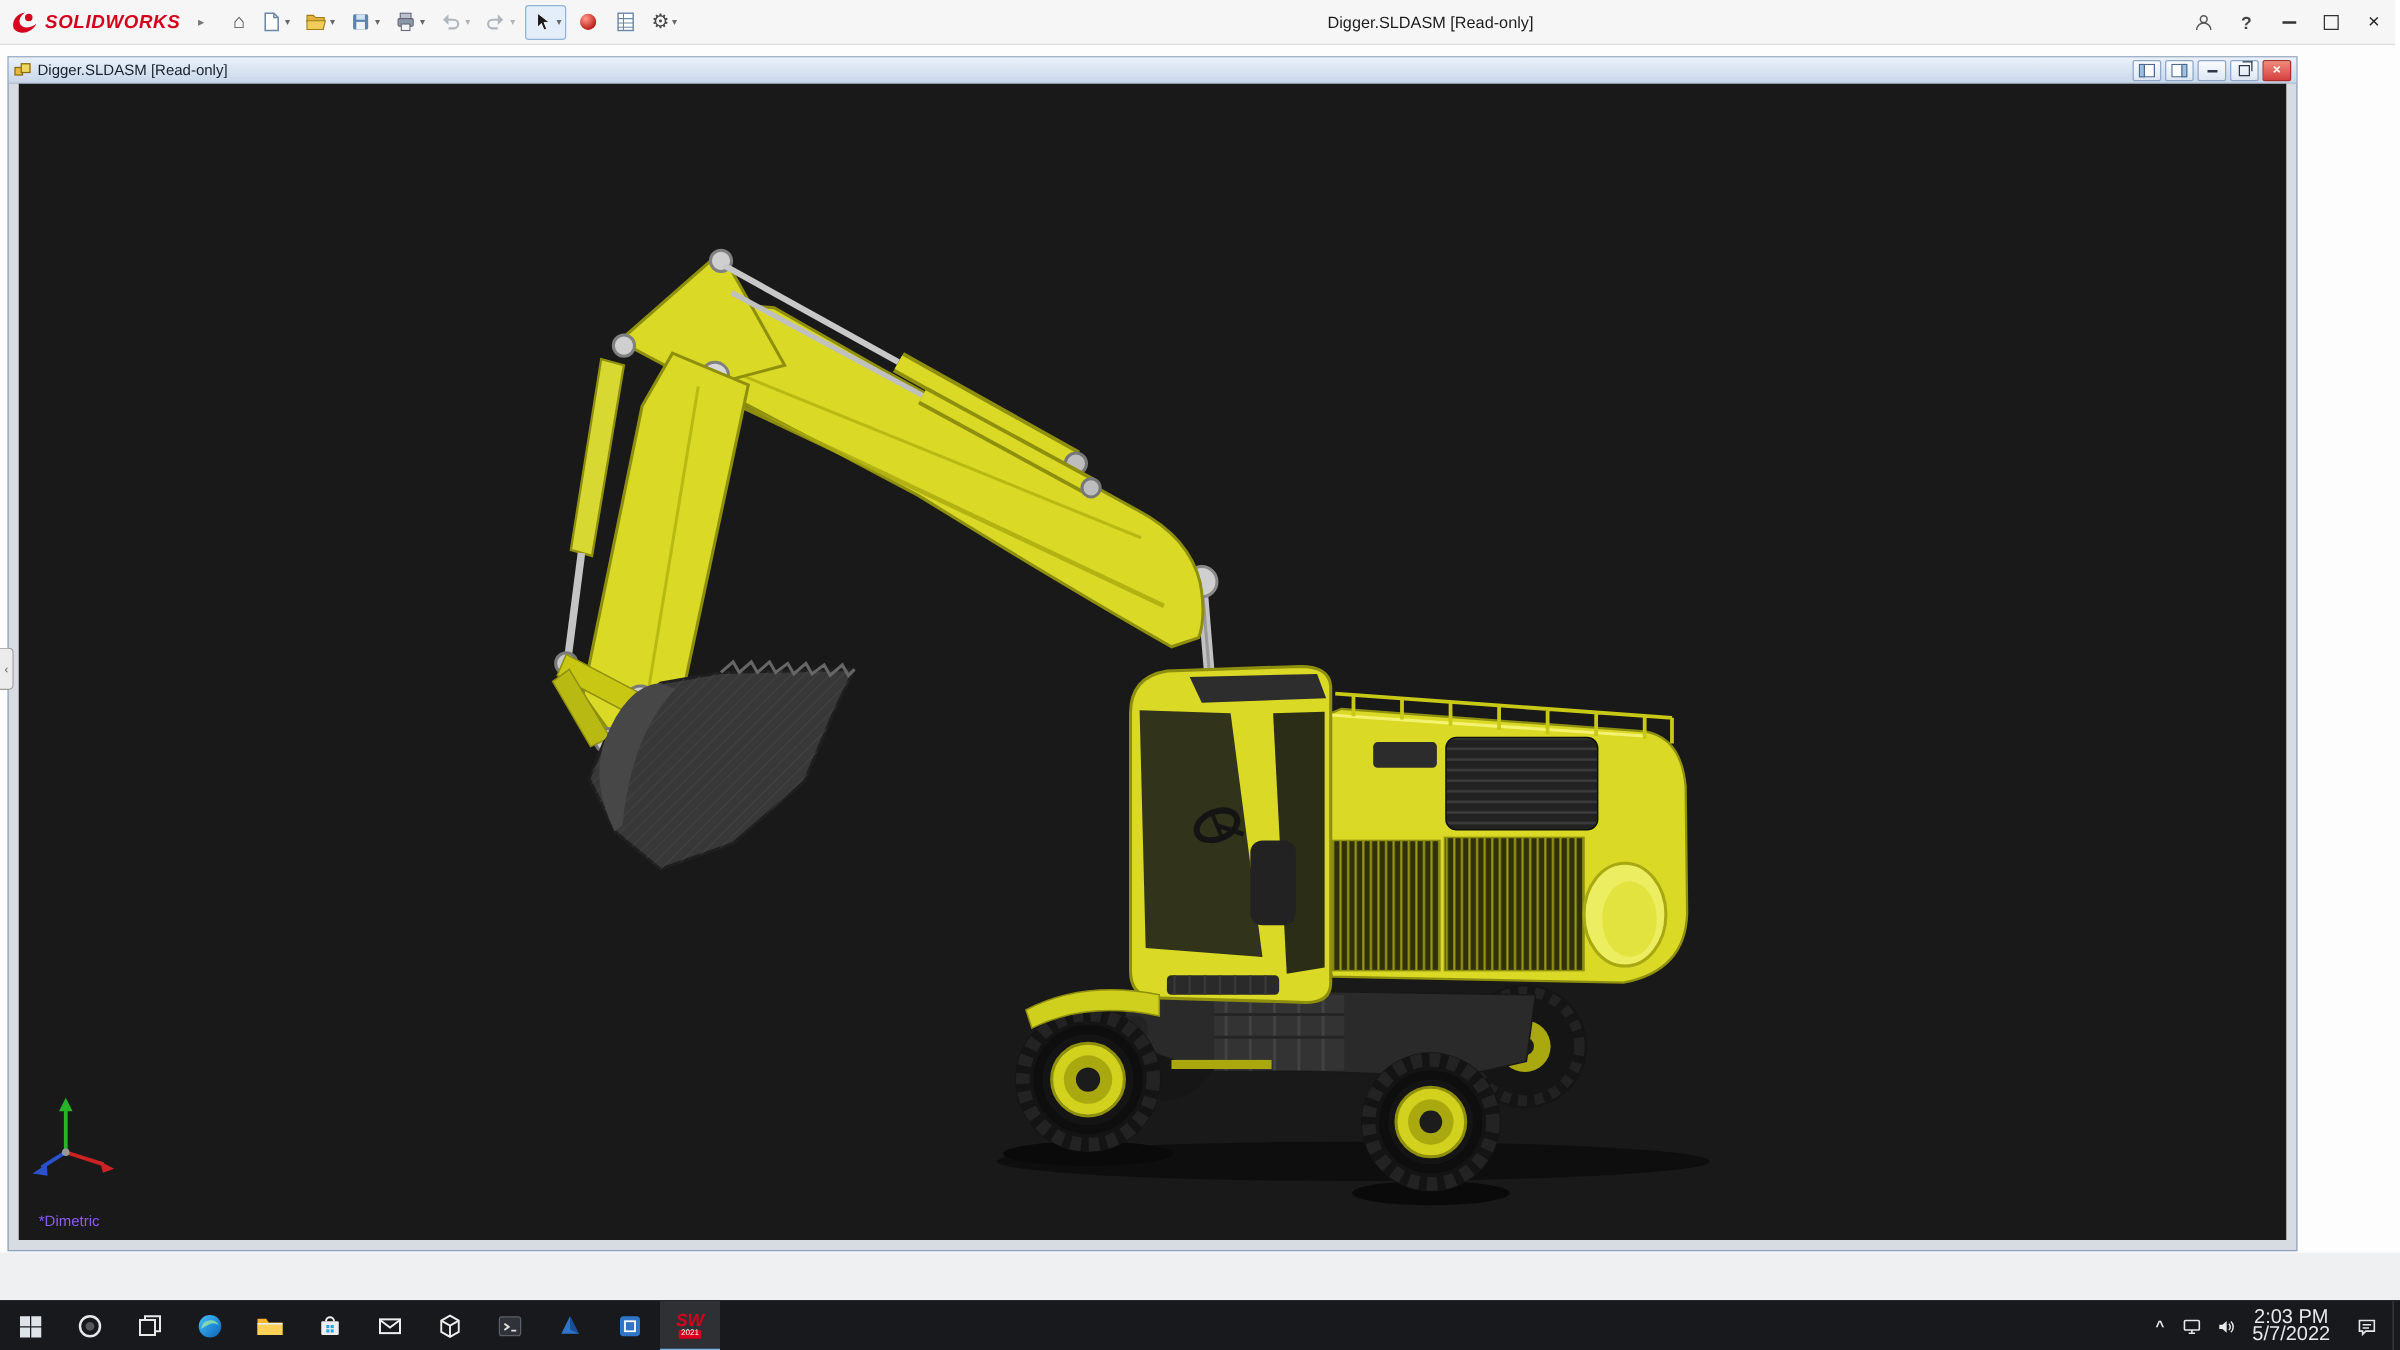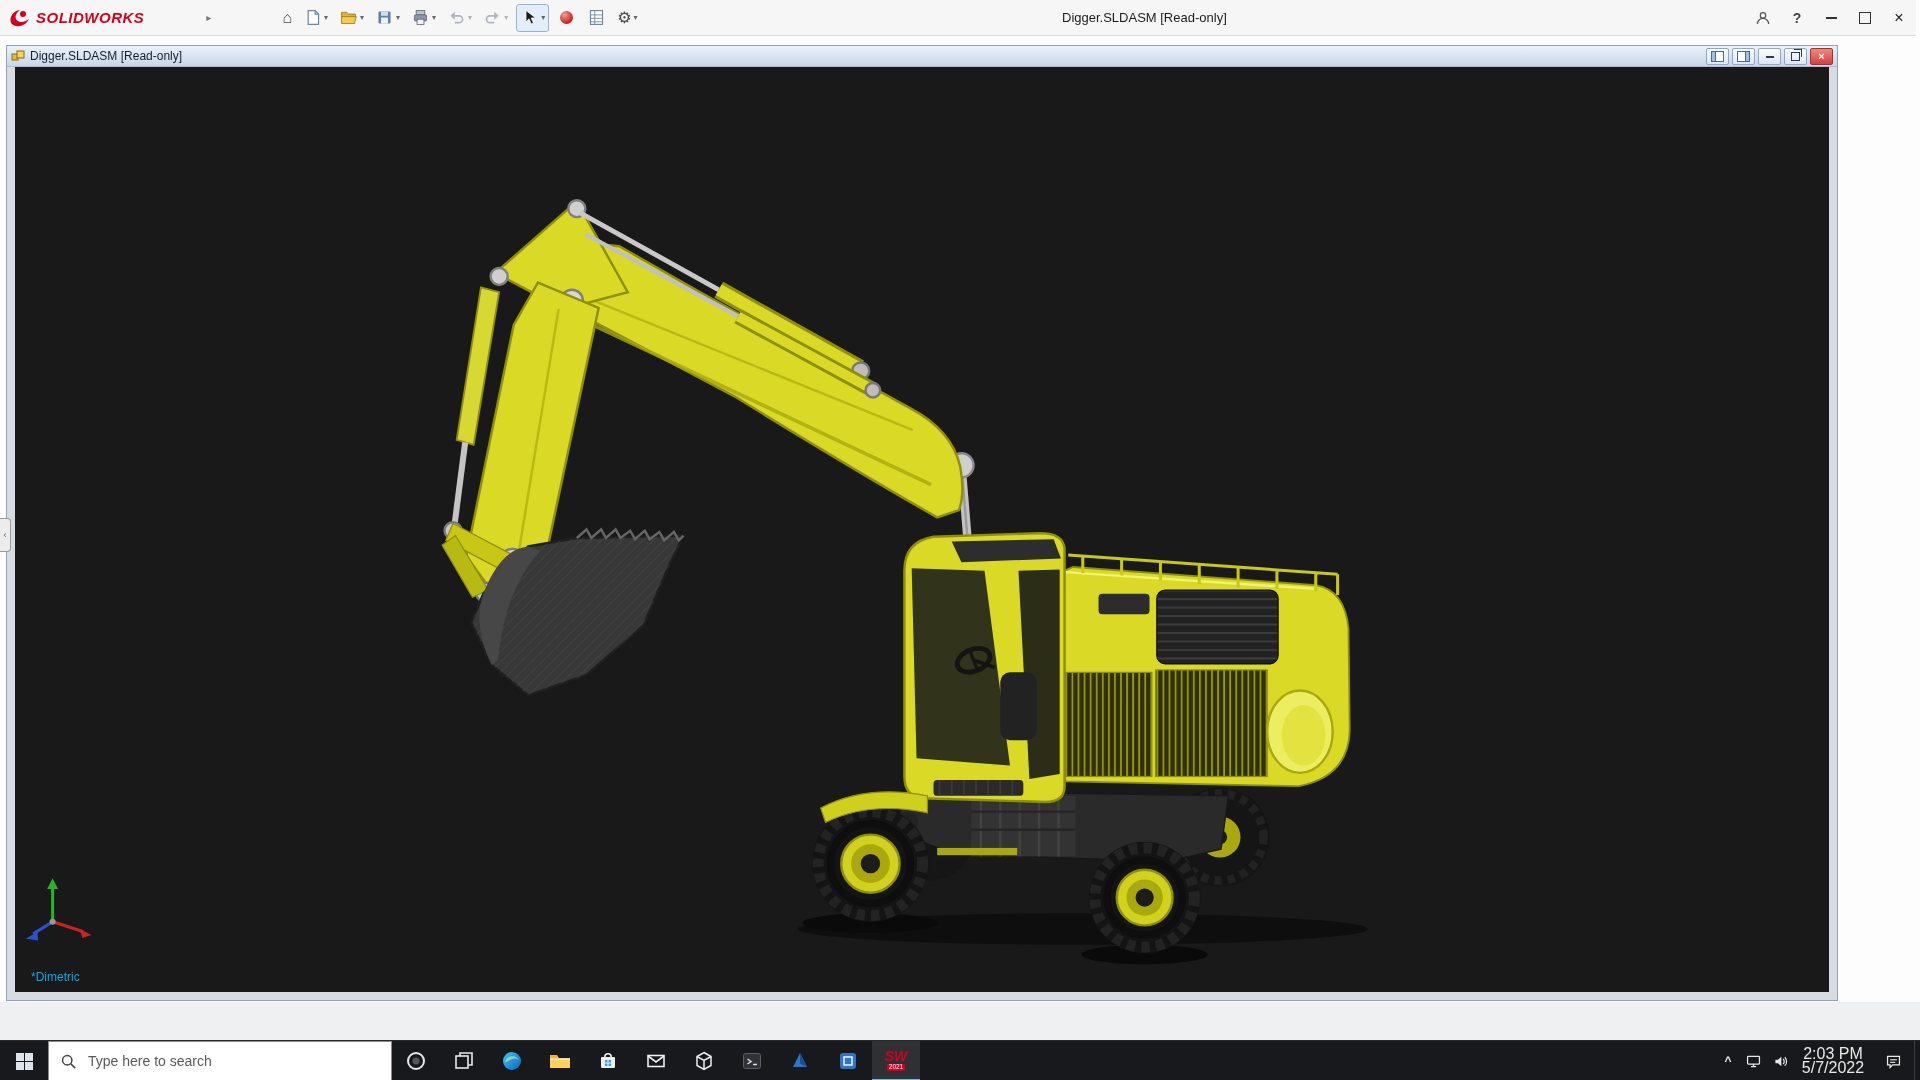--- a/index.html
+++ b/index.html
@@ -1,21 +1,21 @@
 <!DOCTYPE html>
 <html style="--accent_red: #d6001c; --digger_yellow: #d9d926; --digger_yellow_dark: #a9a90f; --digger_yellow_light: #efef68; --dark_part: #2b2b2b; --viewport_bg: #191919; --taskbar_bg: #17191c; --doc_close_red: #d64040; --triad_x: #cc2222; --triad_y: #28b428; --triad_z: #2a52cc;"><head>
 <meta charset="utf-8">
 <style>
   html,body{margin:0;padding:0;background:#fff;}
   #root{position:relative;width:1920px;height:1080px;overflow:hidden;
         font-family:"Liberation Sans",sans-serif;-webkit-font-smoothing:antialiased;}
 
   
   .app-titlebar{position:absolute;left:0;top:0;width:1916px;height:35px;background:#f6f6f7;
-    border-bottom:1px solid #dcdcde;display:flex;align-items:center;z-index:6;gap:48px;}
+    border-bottom:1px solid #dcdcde;display:flex;align-items:center;z-index:6;}
   .brand{display:flex;align-items:center;margin-left:8px;}
   .brand-logo{width:24px;height:22px;margin-right:4px;}
   .brand-text{color:var(--accent_red,#d6001c);font-weight:bold;font-style:italic;
     font-size:15px;letter-spacing:.5px;}
   .flyout{color:#777;font-size:10px;margin-left:14px;}
   .tools{display:flex;align-items:center;height:100%;margin-left:20px;}
   .tbtn{display:flex;align-items:center;height:26px;padding:0 3px;margin-right:5px;border-radius:3px;}
   .tbtn svg{width:19px;height:19px;display:block;}
   .tbtn .glyph{font-size:16px;color:#4a4a4a;line-height:1;}
   .tbtn.disabled{opacity:.45;}
@@ -47,21 +47,21 @@
   .doc-btn svg{width:13px;height:11px;}
   .doc-btn .glyph-min{width:8px;height:2px;background:#2c3a4c;}
   .doc-restore{position:relative;width:7px;height:7px;border:1px solid #2c3a4c;}
   .doc-restore::before{content:"";position:absolute;left:2px;top:-4px;width:7px;height:7px;
     border:1px solid #2c3a4c;border-left:none;border-bottom:none;}
   .doc-btn.close{background:linear-gradient(#f08a7a,var(--doc_close_red,#d64040));border-color:#a83030;
     color:#fff;font-size:11px;font-weight:bold;line-height:1;}
   .viewport{position:absolute;left:8px;right:8px;top:21px;bottom:8px;
     background:var(--viewport_bg,#191919);overflow:hidden;}
   .viewport svg.model{width:100%;height:100%;display:block;}
-  .view-label{position:absolute;left:16px;bottom:8px;font-size:12px;color:#0ea5e9;}
+  .view-label{position:absolute;left:16px;bottom:8px;font-size:12px;color:#8b5cf6;}
 
   .left-tab{position:absolute;left:0;top:518px;width:10px;height:32px;background:#ececec;
     border:1px solid #9a9a9a;border-left:none;border-radius:0 4px 4px 0;z-index:7;
     display:flex;align-items:center;justify-content:center;font-size:9px;color:#555;}
 
   
   .taskbar{position:absolute;left:0;top:1040px;width:1920px;height:40px;
     background:var(--taskbar_bg,#17191c);border-top:1px solid #26282c;display:flex;align-items:stretch;z-index:8;}
   .tslot{width:48px;display:flex;align-items:center;justify-content:center;flex:none;}
   .tslot svg{width:24px;height:24px;display:block;}
@@ -398,27 +398,20 @@
 
   <div class="taskbar">
     <div class="tslot">
       <div class="start-grid">
           <div></div>
           <div></div>
           <div></div>
           <div></div>
         </div>
     </div>
-    <div class="search-box">
-      <svg viewBox="0 0 20 20">
-        <circle cx="8.5" cy="8.5" r="5.5" fill="none" stroke="#444" stroke-width="1.8"></circle>
-        <line x1="12.8" y1="12.8" x2="18" y2="18" stroke="#444" stroke-width="1.8"></line>
-      </svg>
-      <input class="search-input" placeholder="Type here to search" style="">
-    </div>
     <div class="tslot">
       <svg viewBox="0 0 24 24">
         <circle cx="12" cy="12" r="8" fill="none" stroke="#e8e8e8" stroke-width="2"></circle>
         <circle cx="12" cy="12" r="3.5" fill="#e8e8e8" opacity=".3"></circle>
       </svg>
     </div>
     <div class="tslot">
       <svg viewBox="0 0 24 24">
         <rect x="4" y="7" width="12" height="12" fill="none" stroke="#e8e8e8" stroke-width="1.6"></rect>
         <path d="M8 7 V4 H20 V16 H16" fill="none" stroke="#e8e8e8" stroke-width="1.6"></path>

